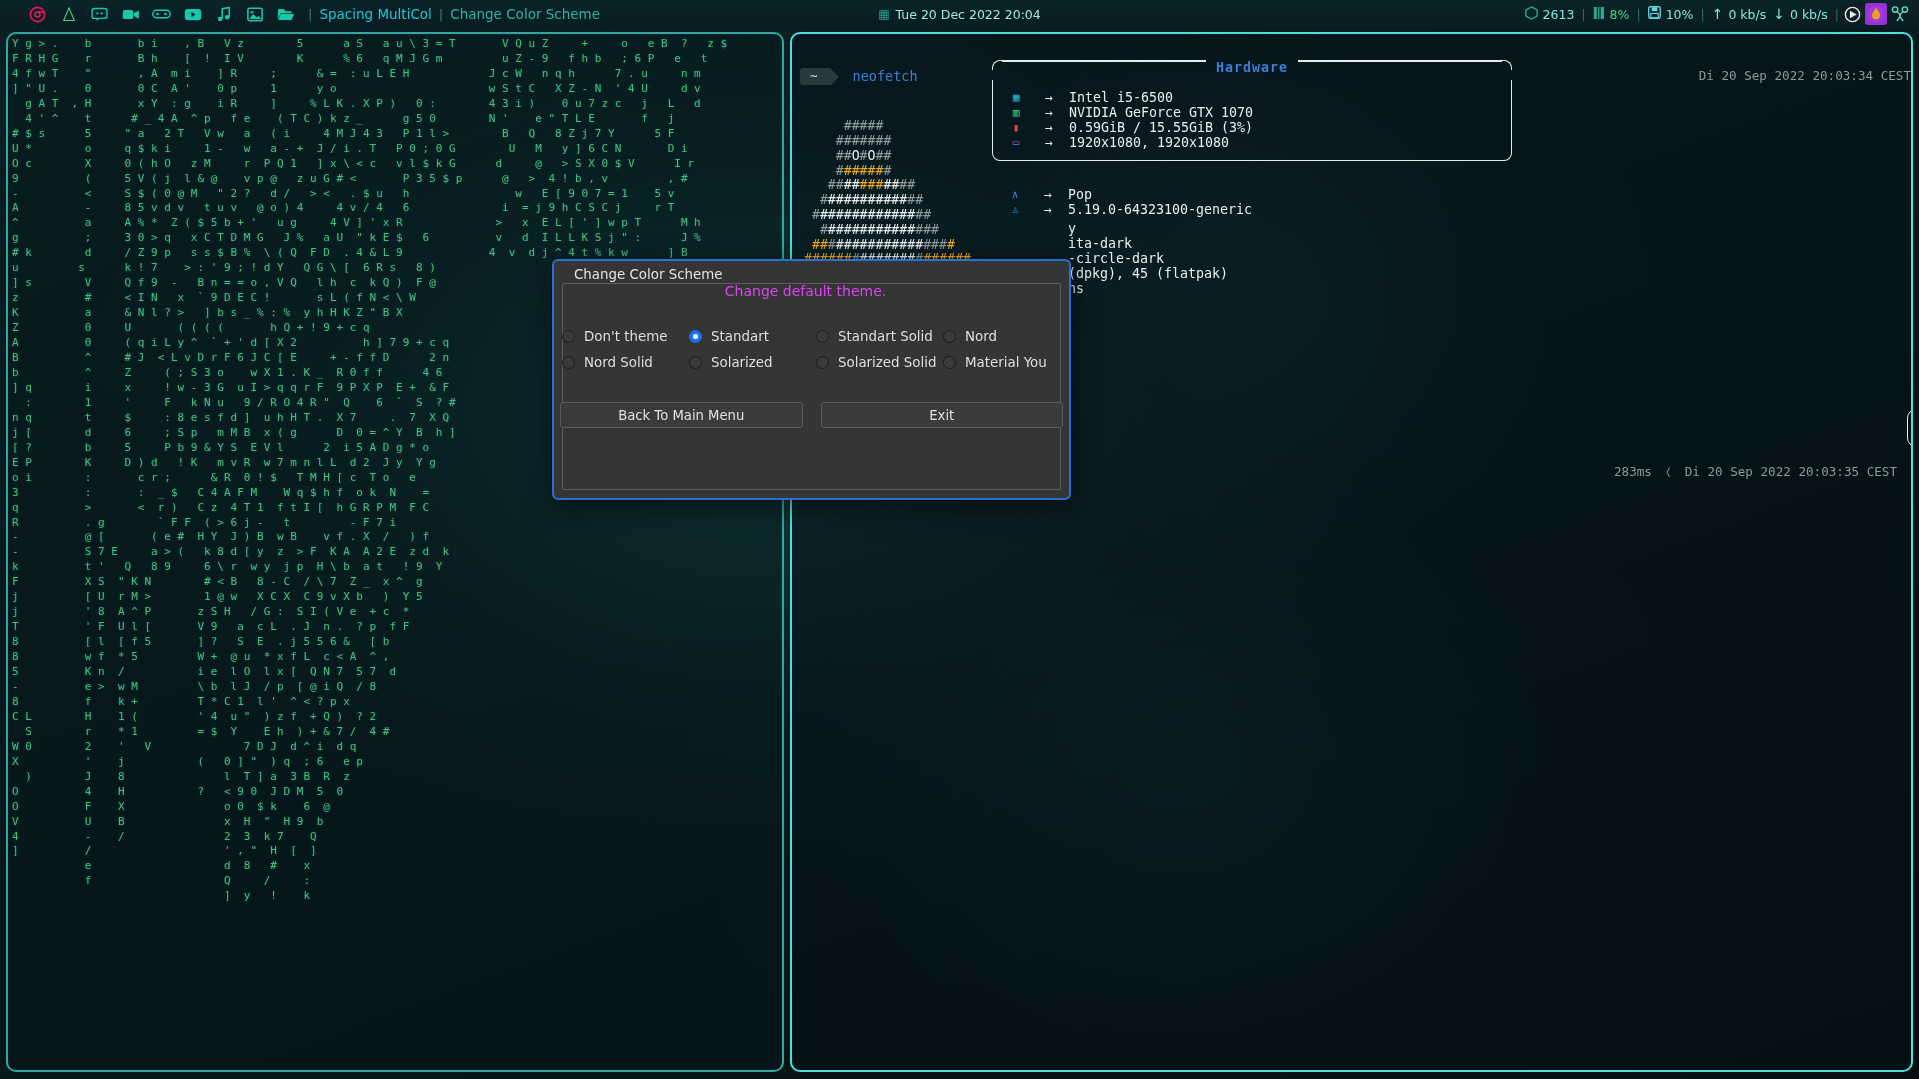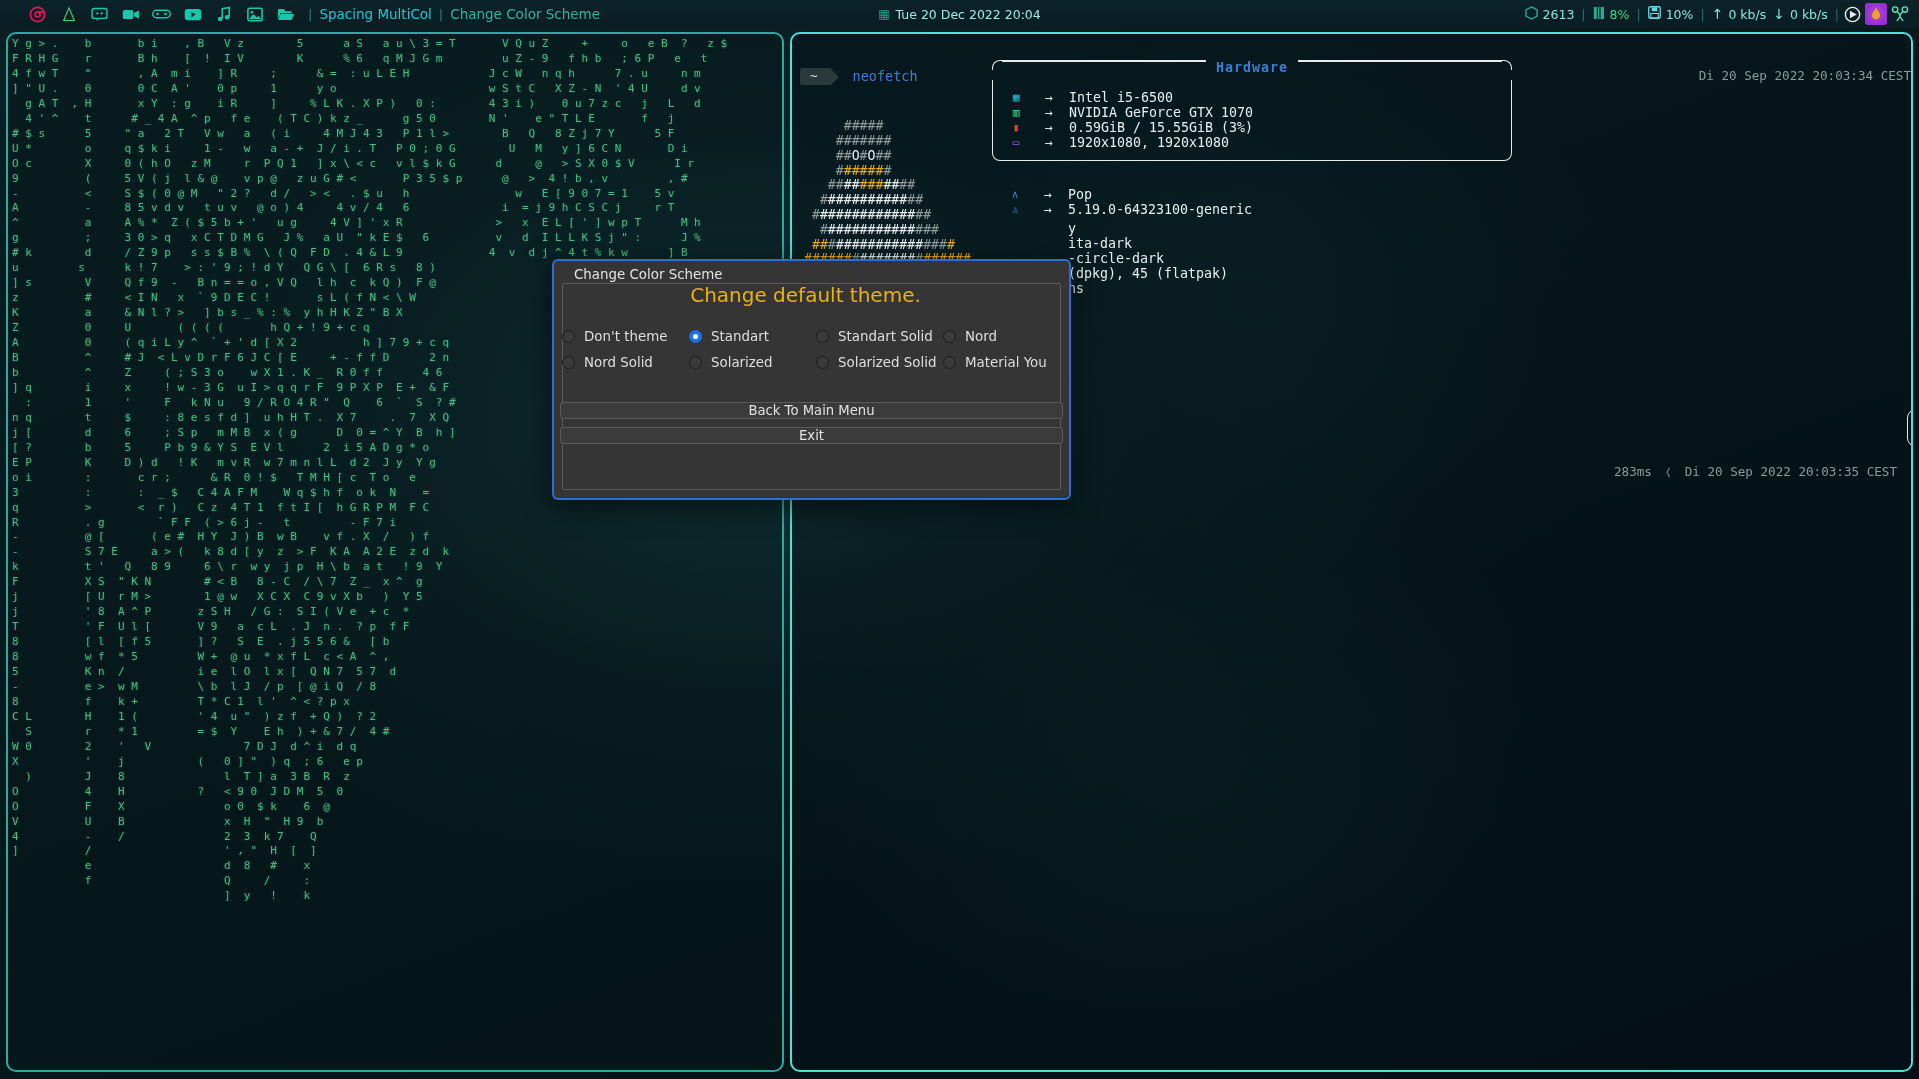--- a/index.html
+++ b/index.html
@@ -200,22 +200,22 @@
     background: #353535;
     padding: 0 6px;
     color: #e3e3e3;
     font-size: 13.4px;
     z-index: 3;
   }
   #dlg-subtitle {
     position: absolute;
     left: 0; right: 12px; top: 22px;
     text-align: center;
-    color: #eab308;
-    font-size: 20px;
+    color: #d946ef;
+    font-size: 14px;
   }
   #radio-grid {
     position: absolute;
     left: 8px; top: 62px; right: 8px;
     display: grid;
     grid-template-columns: 127px 127px 127px 120px;
     grid-auto-rows: 26px;
     row-gap: 0px;
     align-items: center;
   }
@@ -239,21 +239,21 @@
     content: "";
     width: 5px; height: 5px;
     border-radius: 50%;
     background: #ffffff;
   }
   .radio-label { color: #dfdfdf; font-size: 13.4px; white-space: nowrap; }
 
   #dlg-buttons {
     position: absolute;
     left: 6px; right: 6px; top: 141px;
-    display: flex; gap: 8px; flex-direction: column;
+    display: flex; gap: 18px;
   }
   .dlg-btn {
     flex: 1;
     height: 26px;
     background: #3b3b3b;
     border: 1px solid #5a5a5a;
     border-radius: 3px;
     color: #e2e2e2;
     font-size: 13.2px;
     display: flex; align-items: center; justify-content: center;

